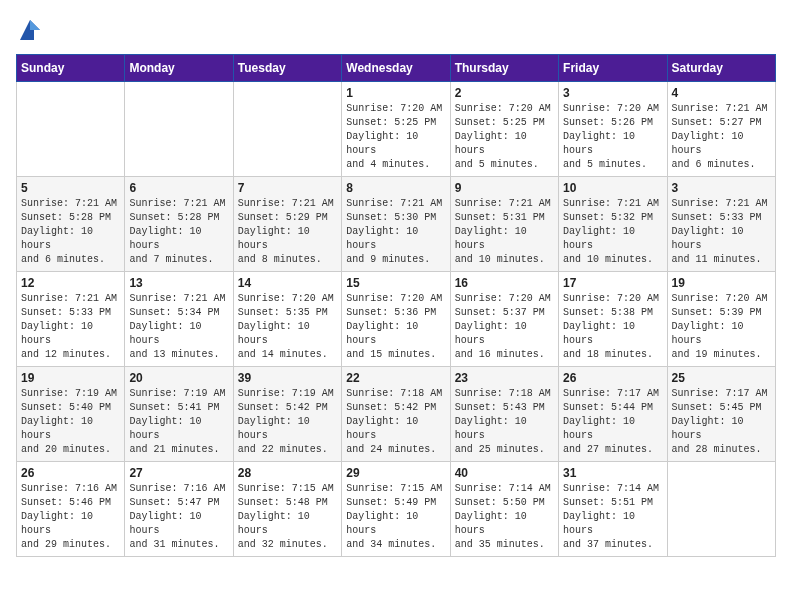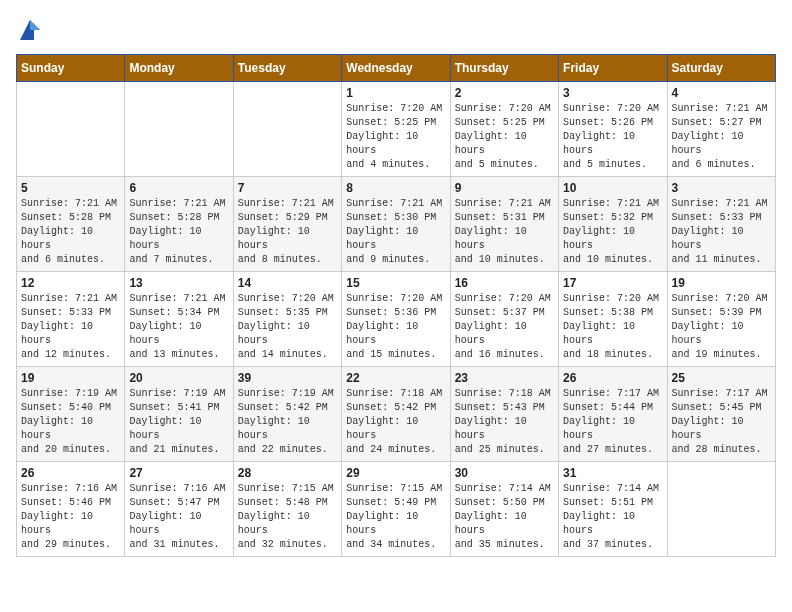--- a/index.html
+++ b/index.html
@@ -52,21 +52,21 @@
       font-size: 15px;
       font-weight: normal;
       color: #444;
     }
     table {
       width: 100%;
       border-collapse: collapse;
       table-layout: fixed;
     }
     thead tr th {
-      background: #a16207;
+      background: #4c1d95;
       color: #fff;
       font-size: 12px;
       font-weight: bold;
       padding: 6px 4px;
       text-align: left;
       border: 1px solid #2255aa;
     }
     tbody tr td {
       border: 1px solid #ccc;
       vertical-align: top;
@@ -336,21 +336,21 @@
 and 32 minutes.</div>
         </td>
         <td>
           <span class="day-num">29</span>
           <div class="day-info" style="white-space: pre-line;">Sunrise: 7:15 AM
 Sunset: 5:49 PM
 Daylight: 10 hours
 and 34 minutes.</div>
         </td>
         <td>
-          <span class="day-num">30</span>
+          <span class="day-num">40</span>
           <div class="day-info" style="white-space: pre-line;">Sunrise: 7:14 AM
 Sunset: 5:50 PM
 Daylight: 10 hours
 and 35 minutes.</div>
         </td>
         <td>
           <span class="day-num">31</span>
           <div class="day-info" style="white-space: pre-line;">Sunrise: 7:14 AM
 Sunset: 5:51 PM
 Daylight: 10 hours

